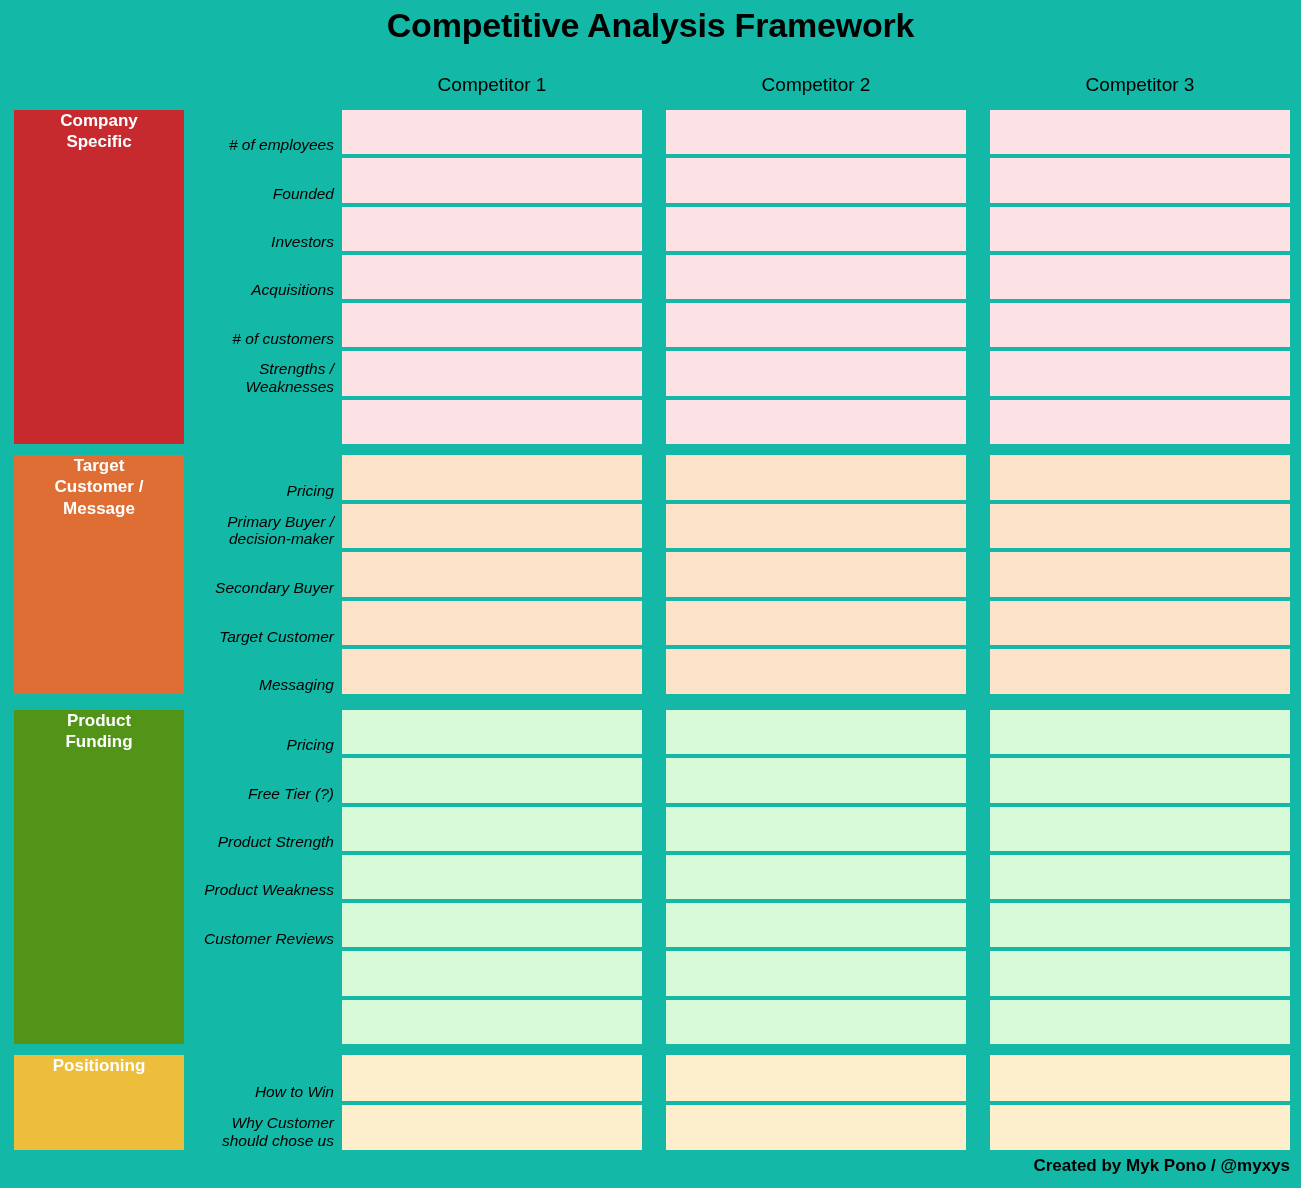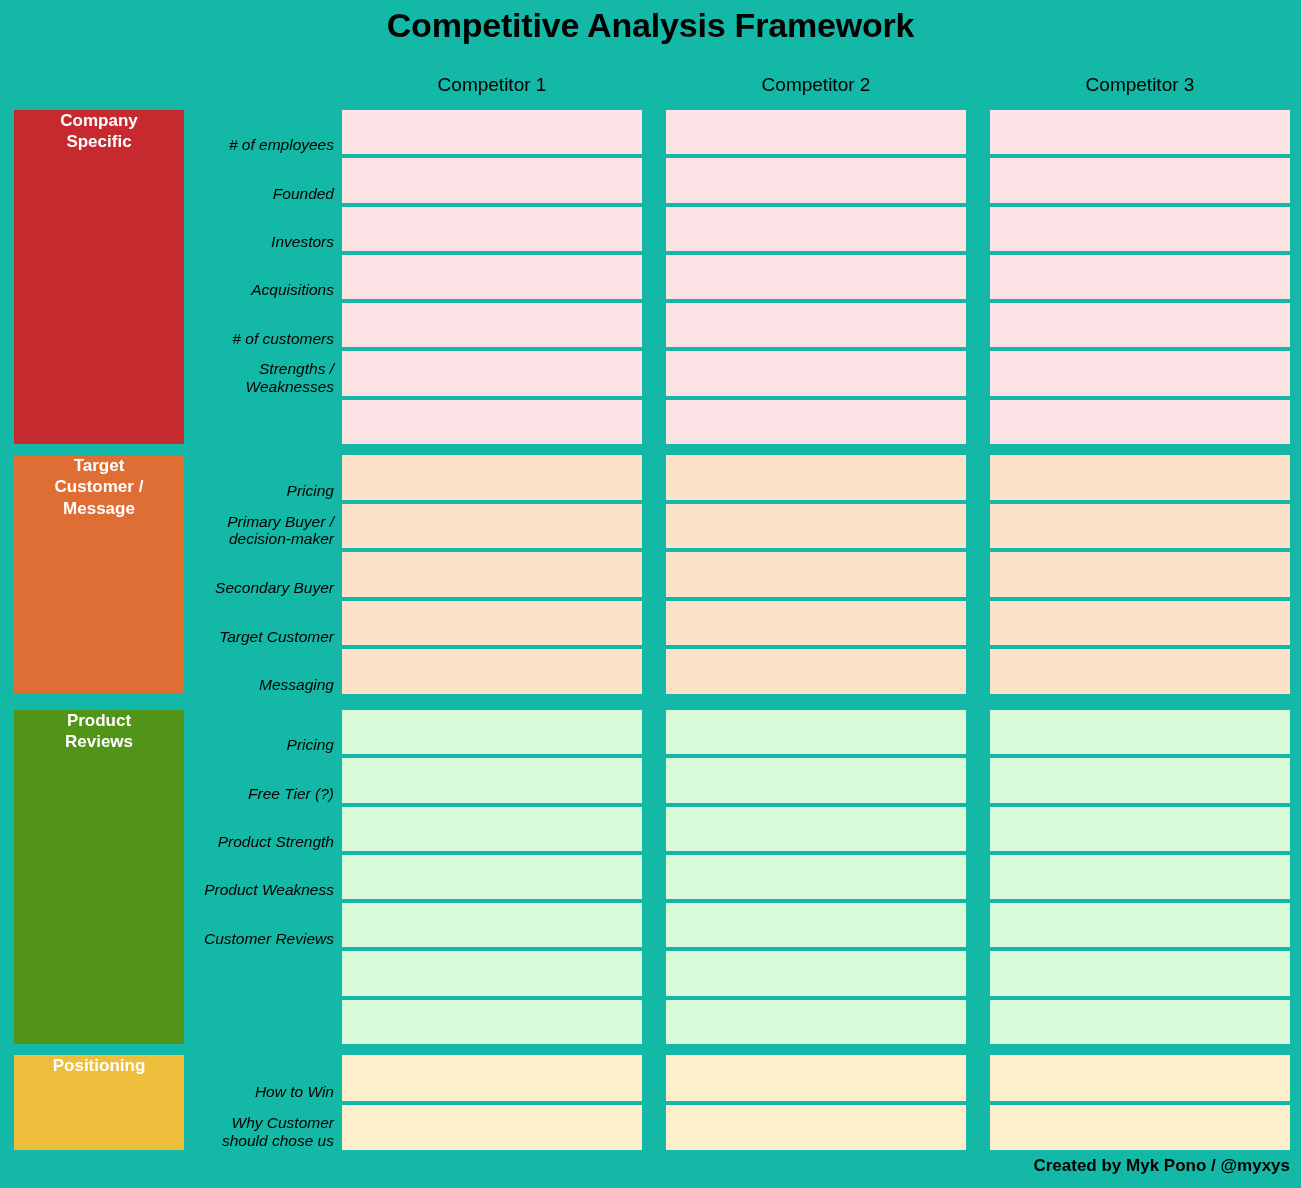--- a/index.html
+++ b/index.html
@@ -217,21 +217,21 @@
         <div class="cells-col" style="left: 990px; width: 300px; height: 239px;">
           <div class="cell" style="height: 44.6px; background: rgb(252, 226, 200); margin-bottom: 4px;"></div>
           <div class="cell" style="height: 44.6px; background: rgb(252, 226, 200); margin-bottom: 4px;"></div>
           <div class="cell" style="height: 44.6px; background: rgb(252, 226, 200); margin-bottom: 4px;"></div>
           <div class="cell" style="height: 44.6px; background: rgb(252, 226, 200); margin-bottom: 4px;"></div>
           <div class="cell" style="height: 44.6px; background: rgb(252, 226, 200); margin-bottom: 0px;"></div>
         </div>
       </div>
       <div class="section" style="top: 710px; height: 334px;">
         <div class="cat-block" style="background: rgb(82, 148, 24); height: 334px; top: 0px;">
-          <span>Product Reviews</span>
+          <span>Product Funding</span>
         </div>
         <div class="label-col" style="height: 334px;">
           <div class="row-label" style="height: 44.2857px; margin-bottom: 4px;">
             <span>Pricing</span>
           </div>
           <div class="row-label" style="height: 44.2857px; margin-bottom: 4px;">
             <span>Free Tier (?)</span>
           </div>
           <div class="row-label" style="height: 44.2857px; margin-bottom: 4px;">
             <span>Product Strength</span>

